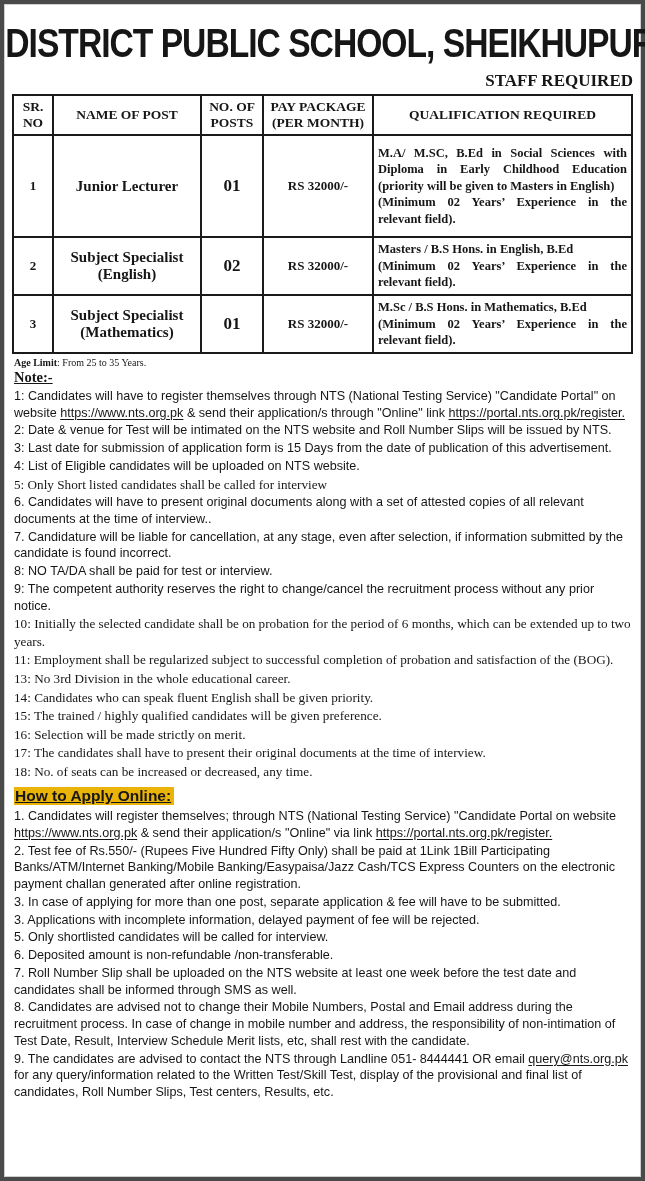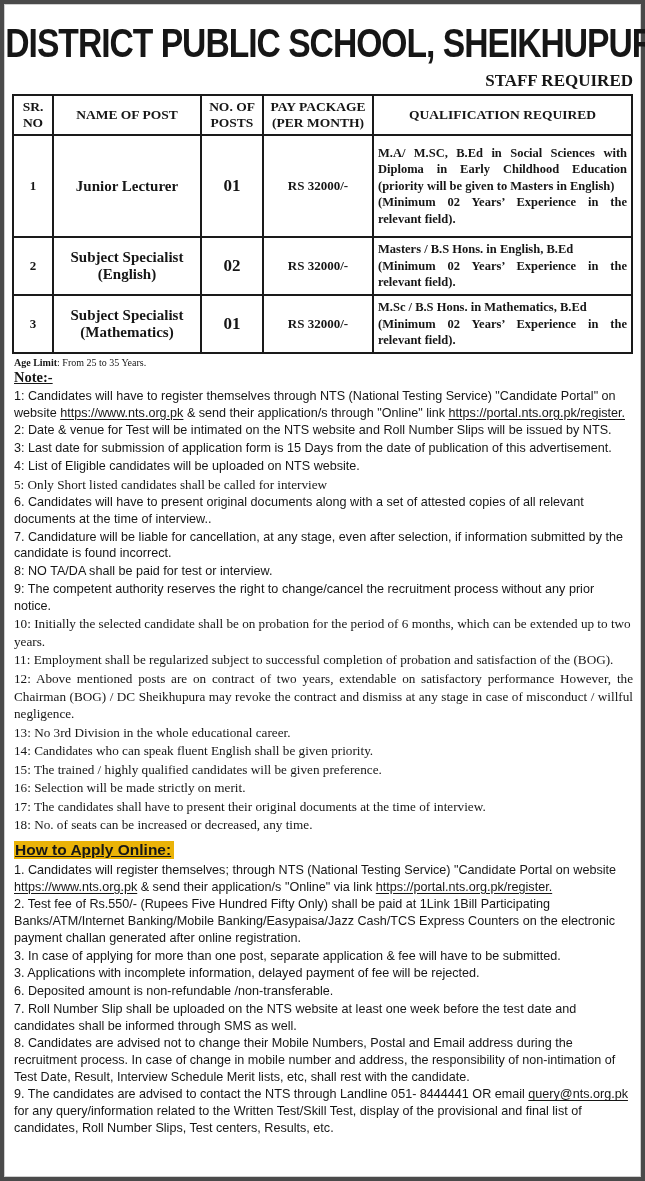--- a/index.html
+++ b/index.html
@@ -179,37 +179,37 @@
     <div class="note-item">2: Date &amp; venue for Test will be intimated on the NTS website and Roll Number Slips will be issued by NTS.</div>
     <div class="note-item">3: Last date for submission of application form is 15 Days from the date of publication of this advertisement.</div>
     <div class="note-item">4: List of Eligible candidates will be uploaded on NTS website.</div>
     <div class="note-item serif">5: Only Short listed candidates shall be called for interview</div>
     <div class="note-item">6. Candidates will have to present original documents along with a set of attested copies of all relevant documents at the time of interview..</div>
     <div class="note-item">7. Candidature will be liable for cancellation, at any stage, even after selection, if information submitted by the candidate is found incorrect.</div>
     <div class="note-item">8: NO TA/DA shall be paid for test or interview.</div>
     <div class="note-item">9: The competent authority reserves the right to change/cancel the recruitment process without any prior notice.</div>
     <div class="note-item serif">10: Initially the selected candidate shall be on probation for the period of 6 months, which can be extended up to two years.</div>
     <div class="note-item serif">11: Employment shall be regularized subject to successful completion of probation and satisfaction of the (BOG).</div>
-    <div class="note-item serif just">12: Above mentioned posts are on contract of two years, extendable on satisfactory performance However, the Chairman (BOG) / DC Sheikhupura may revoke the contract and dismiss at any stage in case of misconduct / willful negligence.</div>
     <div class="note-item serif">13: No 3rd Division in the whole educational career.</div>
     <div class="note-item serif">14: Candidates who can speak fluent English shall be given priority.</div>
     <div class="note-item serif">15: The trained / highly qualified candidates will be given preference.</div>
     <div class="note-item serif">16: Selection will be made strictly on merit.</div>
     <div class="note-item serif">17: The candidates shall have to present their original documents at the time of interview.</div>
     <div class="note-item serif">18: No. of seats can be increased or decreased, any time.</div>
   </div>
 
   <div class="apply-heading-wrap">
     <span class="apply-heading" style="background-color: #eab308;">How to Apply Online:</span>
   </div>
   <div class="apply-list">
     <div class="apply-item">1. Candidates will register themselves; through NTS (National Testing Service) "Candidate Portal on website <u>https://www.nts.org.pk</u> &amp; send their application/s "Online" via link <u>https://portal.nts.org.pk/register.</u></div>
     <div class="apply-item">2. Test fee of Rs.550/- (Rupees Five Hundred Fifty Only) shall be paid at 1Link 1Bill Participating Banks/ATM/Internet Banking/Mobile Banking/Easypaisa/Jazz Cash/TCS Express Counters on the electronic payment challan generated after online registration.</div>
     <div class="apply-item">3. In case of applying for more than one post, separate application &amp; fee will have to be submitted.</div>
     <div class="apply-item">3. Applications with incomplete information, delayed payment of fee will be rejected.</div>
+    <div class="apply-item">5. Only shortlisted candidates will be called for interview.</div>
     <div class="apply-item">6. Deposited amount is non-refundable /non-transferable.</div>
     <div class="apply-item">7. Roll Number Slip shall be uploaded on the NTS website at least one week before the test date and candidates shall be informed through SMS as well.</div>
     <div class="apply-item">8. Candidates are advised not to change their Mobile Numbers, Postal and Email address during the recruitment process. In case of change in mobile number and address, the responsibility of non-intimation of Test Date, Result, Interview Schedule Merit lists, etc, shall rest with the candidate.</div>
     <div class="apply-item">9. The candidates are advised to contact the NTS through Landline 051- 8444441 OR email <u>query@nts.org.pk</u> for any query/information related to the Written Test/Skill Test, display of the provisional and final list of candidates, Roll Number Slips, Test centers, Results, etc.</div>
 
   </div>
 
 </div>
 
 </body></html>

